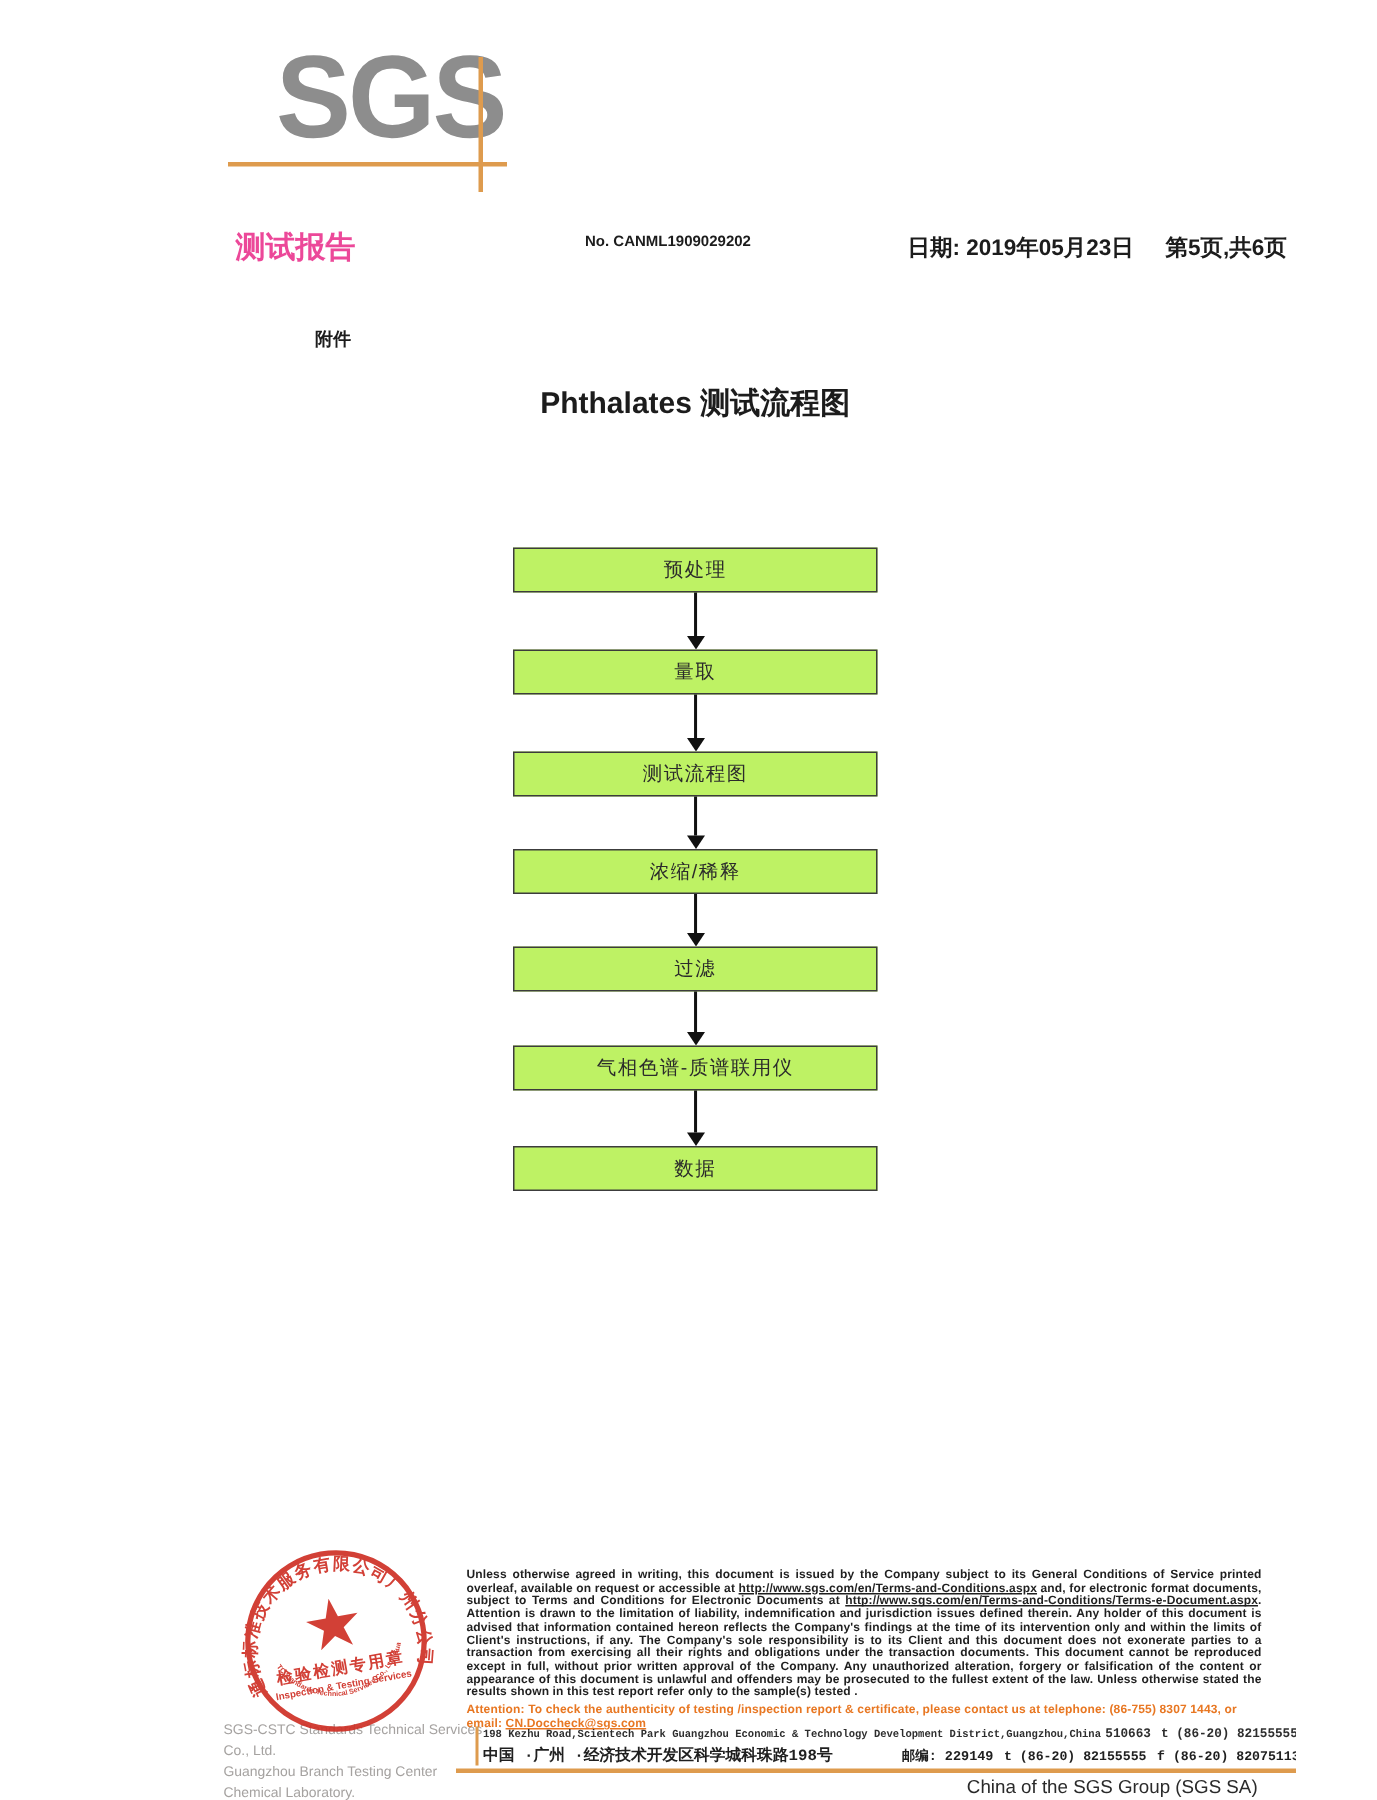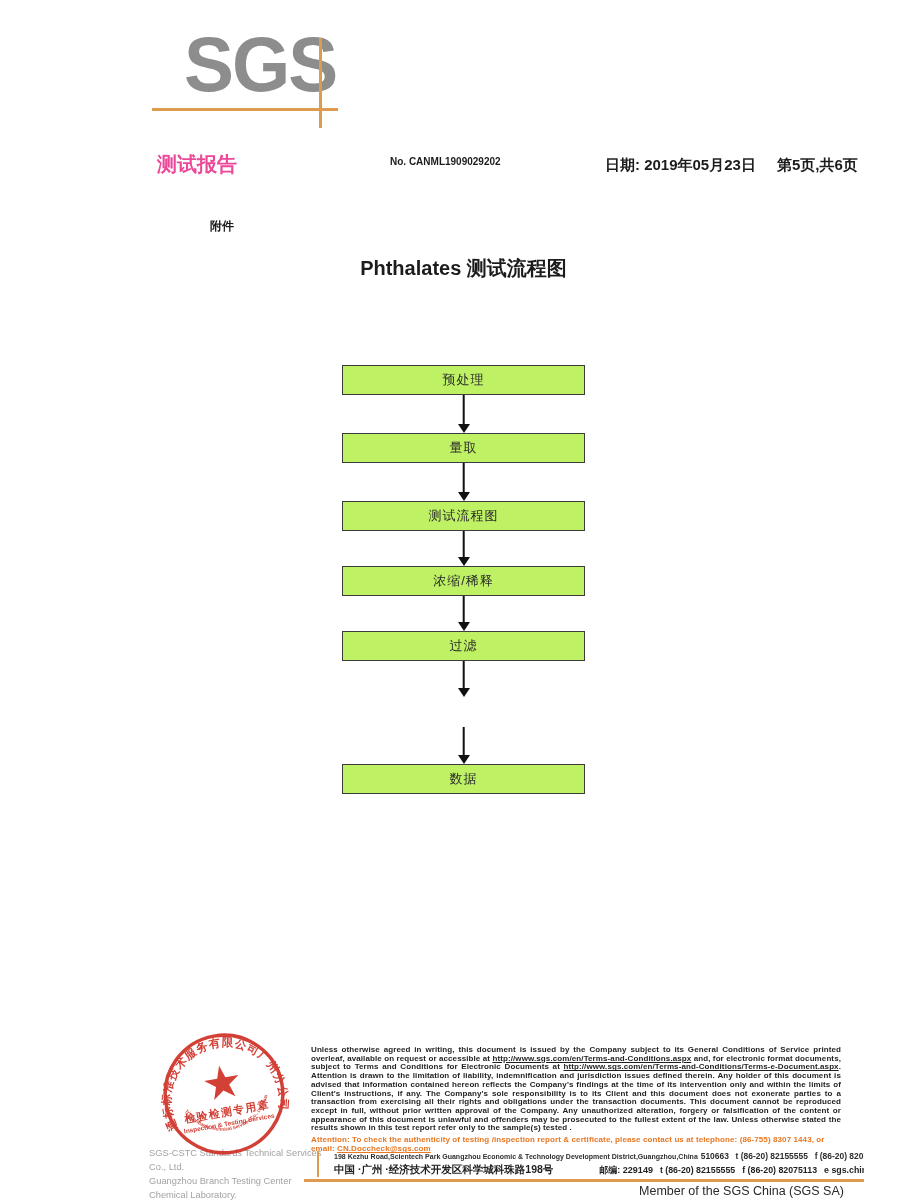--- a/index.html
+++ b/index.html
@@ -66,21 +66,21 @@
   .legal .lnk { text-decoration: underline; color: #1f1f1f; }
   .attention {
     margin-top: 2px; font-size: 8px; font-weight: 700; color: #e87722;
     line-height: 9px; letter-spacing: 0.1px;
   }
   .attention .email { text-decoration: underline; }
 
   
   .address-block {
     position: absolute; left: 263px; top: 1151px; width: 552px;
-    border-left: 2.5px solid #de9b4e; padding-left: 15px;
+    border-left: 2.5px solid #de9b4e; padding-left: 3px; font-family: Liberation Mono, monospace;
   }
   .addr-row { display: flex; align-items: baseline; white-space: nowrap; }
   .addr-en { font-size: 7.3px; font-weight: 700; color: #2e2e2e; transform: scaleX(0.96); transform-origin: left; }
   .addr-en .big { font-size: 8.8px; margin-left: 3px; }
   .addr-en .sp { margin-left: 7px; }
   .addr-cn { margin-top: 2px; font-size: 10.5px; font-weight: 700; color: #1f1f1f; }
   .addr-cn .postal { margin-left: 46px; font-size: 9px; }
   .addr-cn .sp { margin-left: 7px; font-size: 8.8px; }
 
   .footer-rule { position: absolute; left: 250px; top: 1179px; width: 562px; height: 2.5px; background: #de9b4e; }
@@ -136,20 +136,21 @@
     <div class="flow-box s4">浓缩/稀释</div>
     <div class="flow-arrow a4">
         <div class="shaft"></div>
         <div class="head"></div>
       </div>
     <div class="flow-box s5">过滤</div>
     <div class="flow-arrow a5">
         <div class="shaft"></div>
         <div class="head"></div>
       </div>
+    <div class="flow-box s6">气相色谱-质谱联用仪</div>
     <div class="flow-arrow a6">
         <div class="shaft"></div>
         <div class="head"></div>
       </div>
     <div class="flow-box s7">数据</div>
   </div>
 
   <div class="company-name">
     <div>SGS-CSTC Standards Technical Services Co., Ltd.</div>
     <div>Guangzhou Branch Testing Center Chemical Laboratory.</div>
@@ -188,15 +189,15 @@
     <div class="addr-row addr-cn">
       <span>中国 ·广州 ·经济技术开发区科学城科珠路198号</span>
       <span class="postal">邮编: 229149</span>
       <span class="sp">t (86-20) 82155555</span>
       <span class="sp">f (86-20) 82075113</span>
       <span class="sp">e  sgs.china@sgs.com</span>
     </div>
   </div>
 
   <div class="footer-rule"></div>
-  <div class="member-line">Member of the SGS China (SGS SA)</div>
+  <div class="member-line">China of the SGS Group (SGS SA)</div>
 
 </div>
 
 </body></html>

